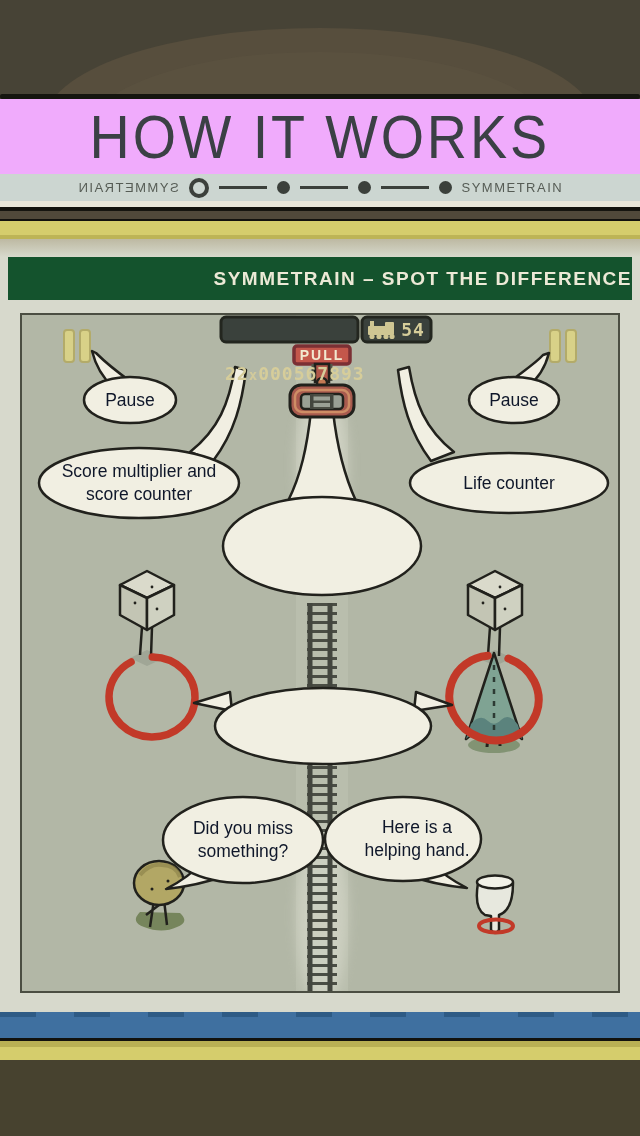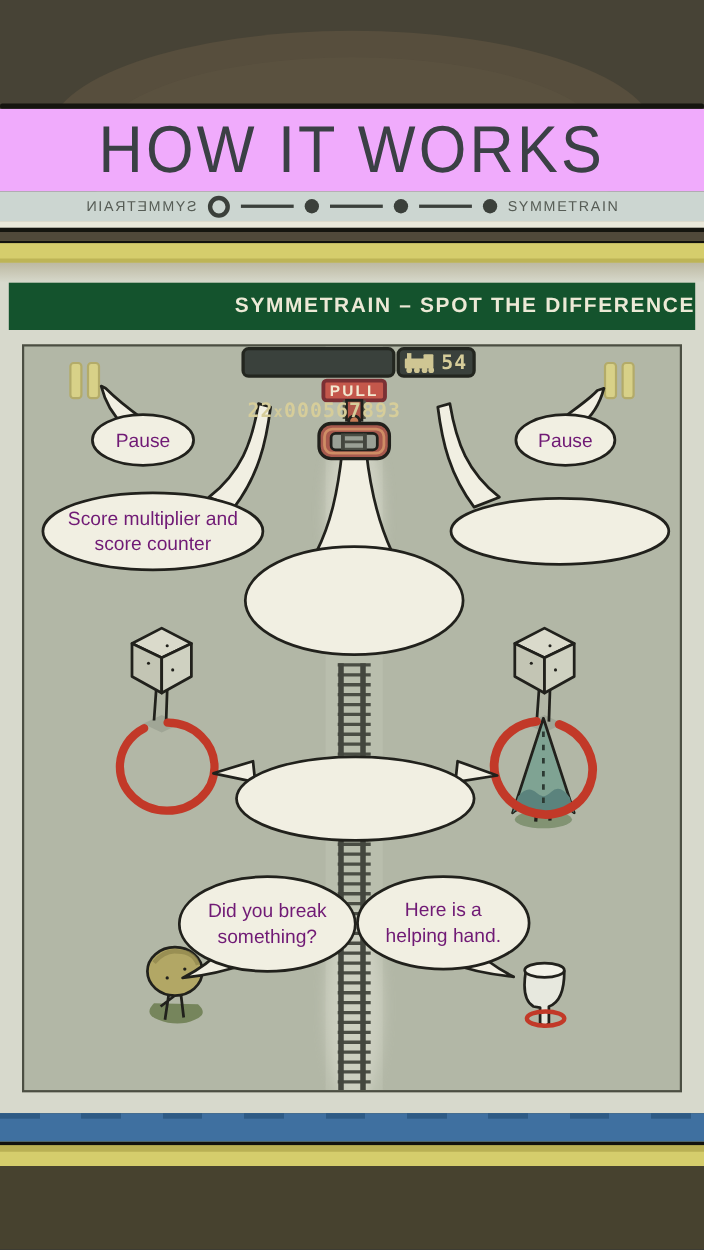--- a/index.html
+++ b/index.html
@@ -38,21 +38,21 @@
     display:flex;align-items:center;justify-content:flex-end;}
   .blue-banner .bt{font-size:19px;font-weight:bold;color:#ece9d6;letter-spacing:1.5px;}
 
   .game{position:absolute;left:20px;top:74px;width:596px;height:676px;background:#b2b7a6;
     border:2px solid #4b4e42;}
   .game svg{position:absolute;left:0;top:0;}
   .ov{position:absolute;color:#262622;text-align:center;}
   .hud-digits{font-family:"DejaVu Sans Mono",monospace;font-weight:bold;color:#d6cd9a;font-size:18px;letter-spacing:1px;white-space:nowrap;}
   .hud-x{font-size:14px;opacity:.9;}
   .pull-label{font-size:14px;font-weight:bold;color:#f2e8d0;letter-spacing:2px;}
-  .bub{font-size:17.5px;line-height:23px;color:#701a75;}
+  .bub{font-size:17.5px;line-height:23px;color:#0f172a;}
 
   
   .blue-bottom{position:absolute;left:0;top:1012px;width:640px;height:26px;background:#3f70a0;}
   .blue-bottom .dashes{position:absolute;left:0;top:0;width:100%;height:5px;
     background:repeating-linear-gradient(90deg,#2e5b85 0 36px,transparent 36px 74px);}
   .yellow-bottom{position:absolute;left:0;top:1038px;width:640px;height:22px;background:#d5cd6c;
     border-top:3px solid #12120e;border-bottom:3px solid #12120e;box-shadow:inset 0 6px 0 #b9b054;}
   .base-dark{position:absolute;left:0;top:1060px;width:640px;height:76px;background:#47422f;}
 </style>
 </head>
@@ -231,22 +231,23 @@
 
       <div class="ov hud-digits" style="left:203px;top:4px;width:131px;height:21px;line-height:21px;margin-top:44px;">
         <span>22</span><span class="hud-x">x</span><span>000567893</span>
       </div>
       <div class="ov hud-digits" style="left:376px;top:4px;width:30px;height:21px;line-height:21px;">54</div>
       <div class="ov pull-label" style="left:272px;top:33px;width:56px;height:15px;line-height:15px;">PULL</div>
 
       <div class="ov bub" style="left:63px;top:74px;width:90px;">Pause</div>
       <div class="ov bub" style="left:447px;top:74px;width:90px;">Pause</div>
       <div class="ov bub" style="left:22px;top:145px;width:190px;">Score multiplier and score counter</div>
-      <div class="ov bub" style="left:156px;top:502px;width:130px;">Did you break something?</div>
-      <div class="ov bub" style="left:321px;top:501px;width:120px;">Here is a helping hand.</div>
+      <div class="ov bub" style="left:392px;top:157px;width:190px;">Life counter</div>
+      <div class="ov bub" style="left:156px;top:502px;width:130px;">Did you miss something?</div>
+      <div class="ov bub" style="left:335px;top:501px;width:120px;">Here is a helping hand.</div>
     </div>
   </div>
 
   <div class="blue-bottom">
       <div class="dashes"></div>
     </div>
   <div class="yellow-bottom"></div>
   <div class="base-dark"></div>
 
 </div>

